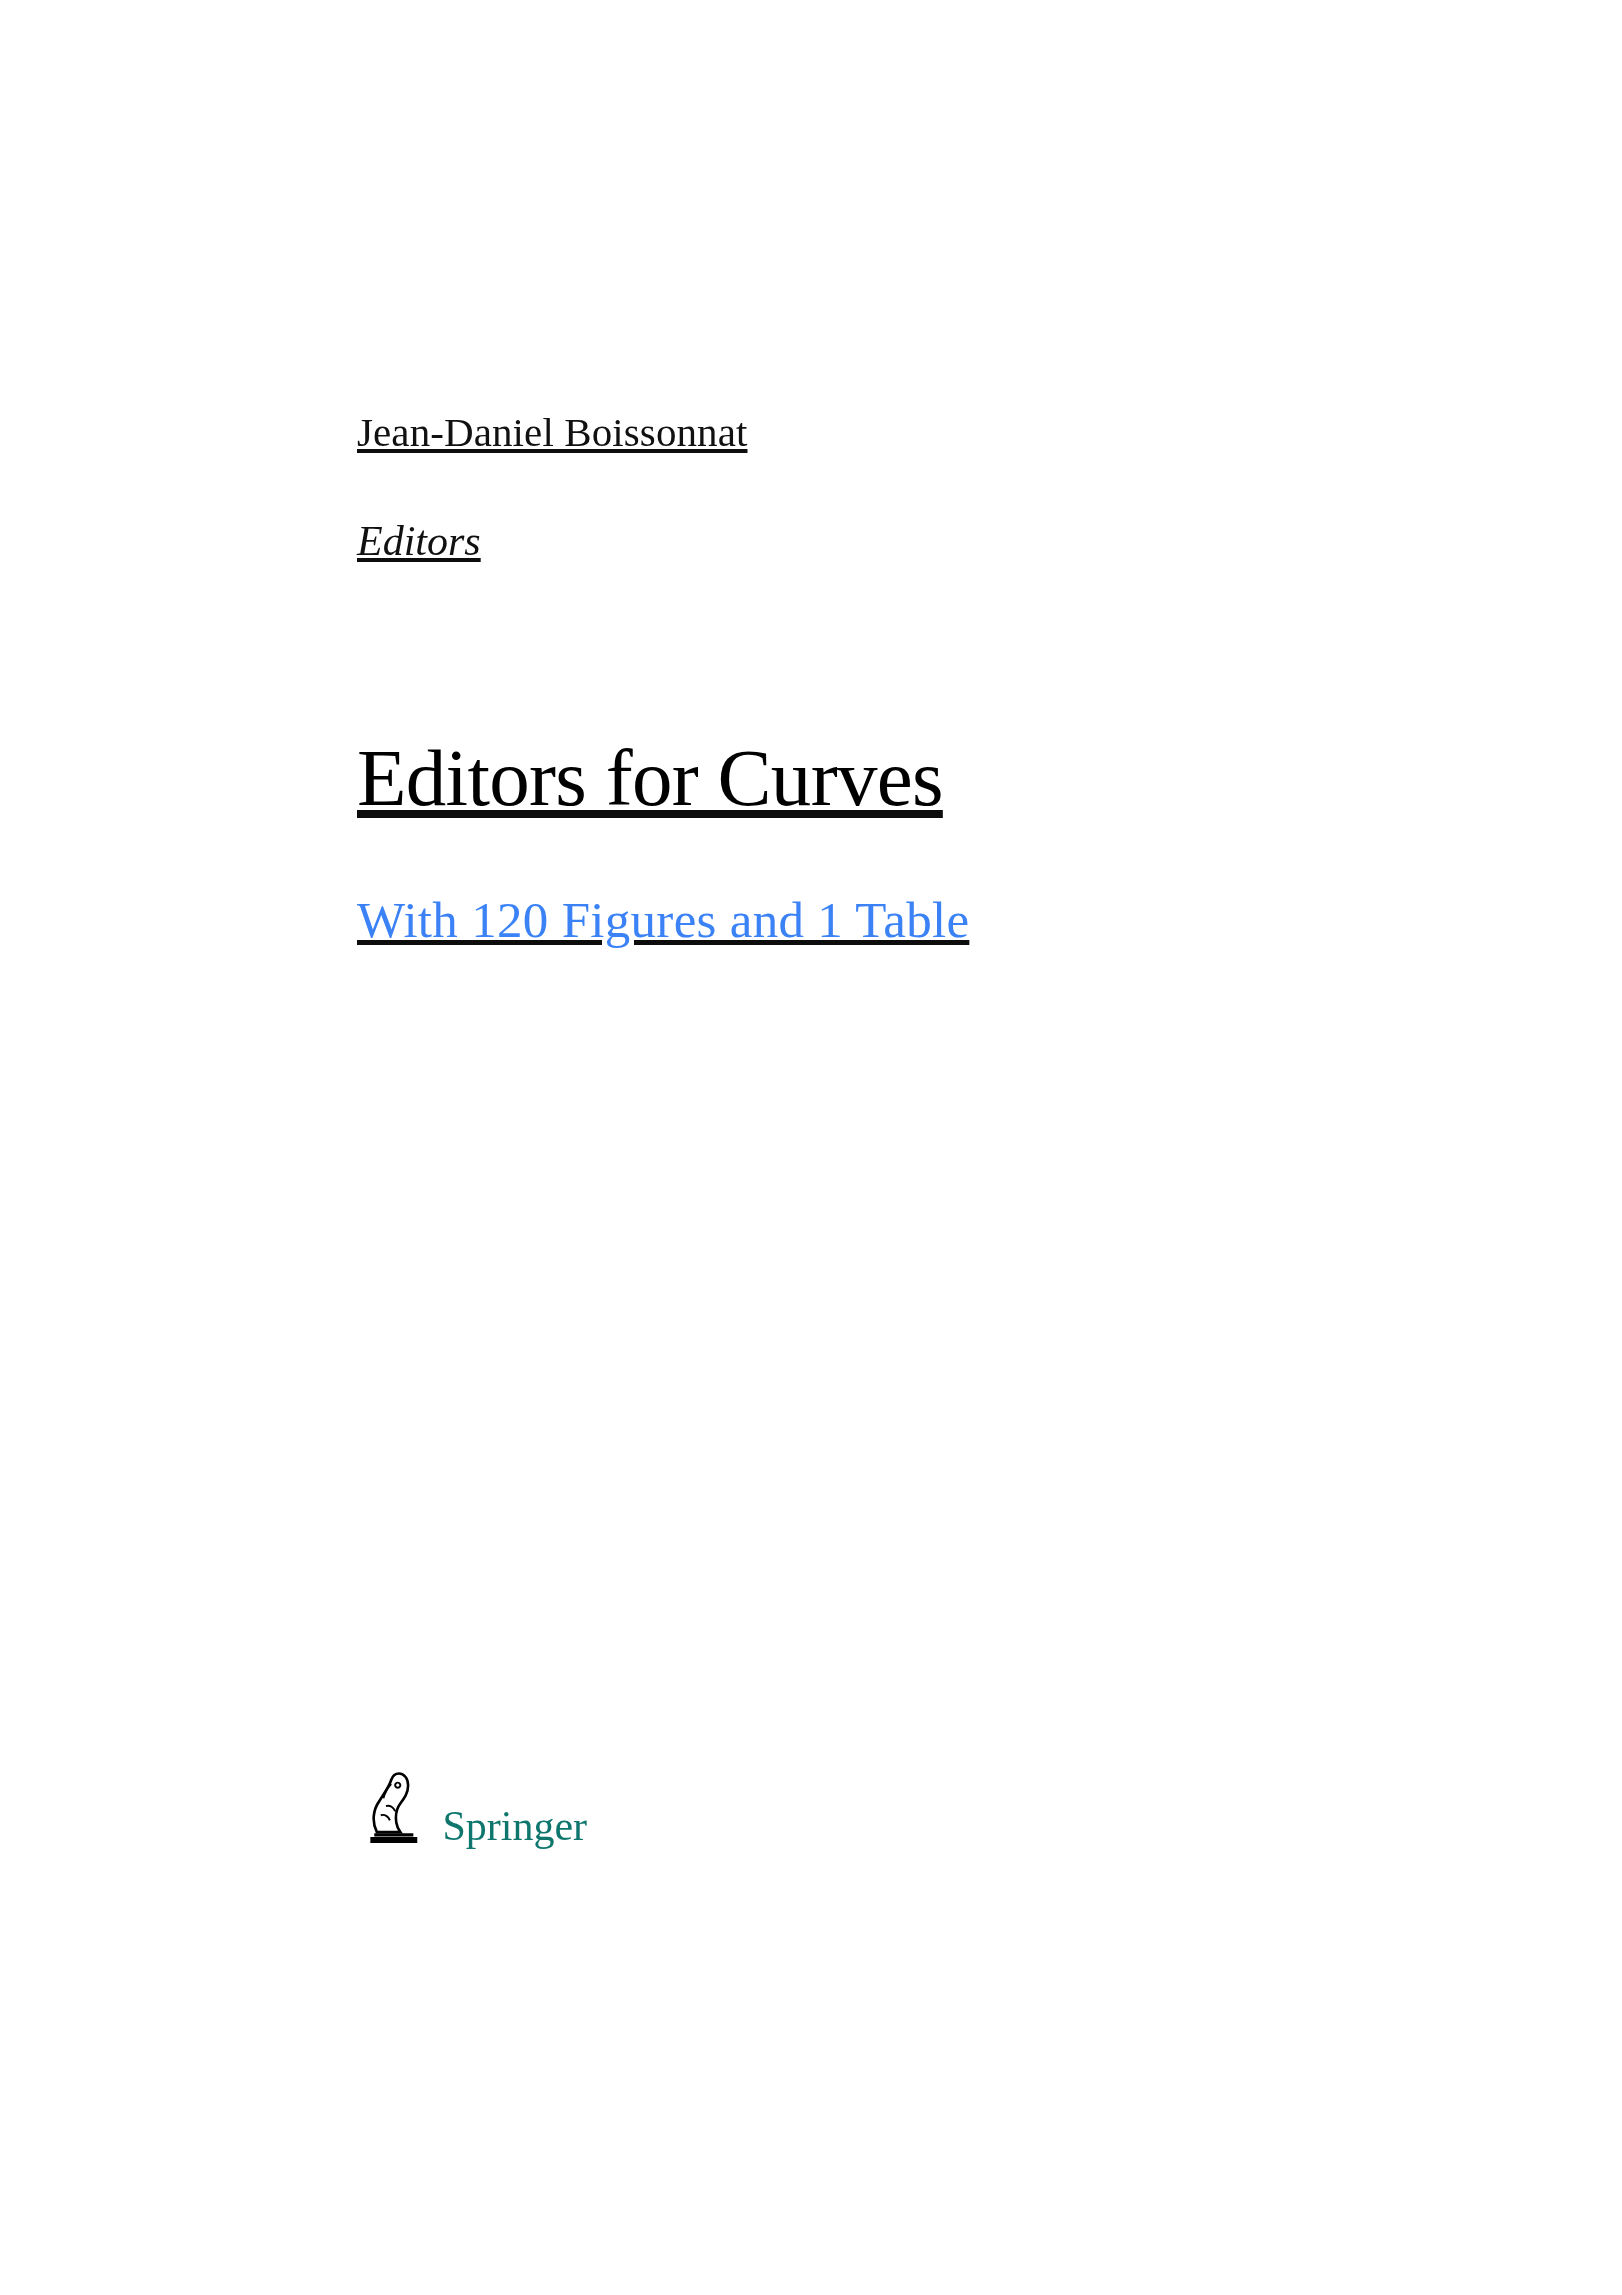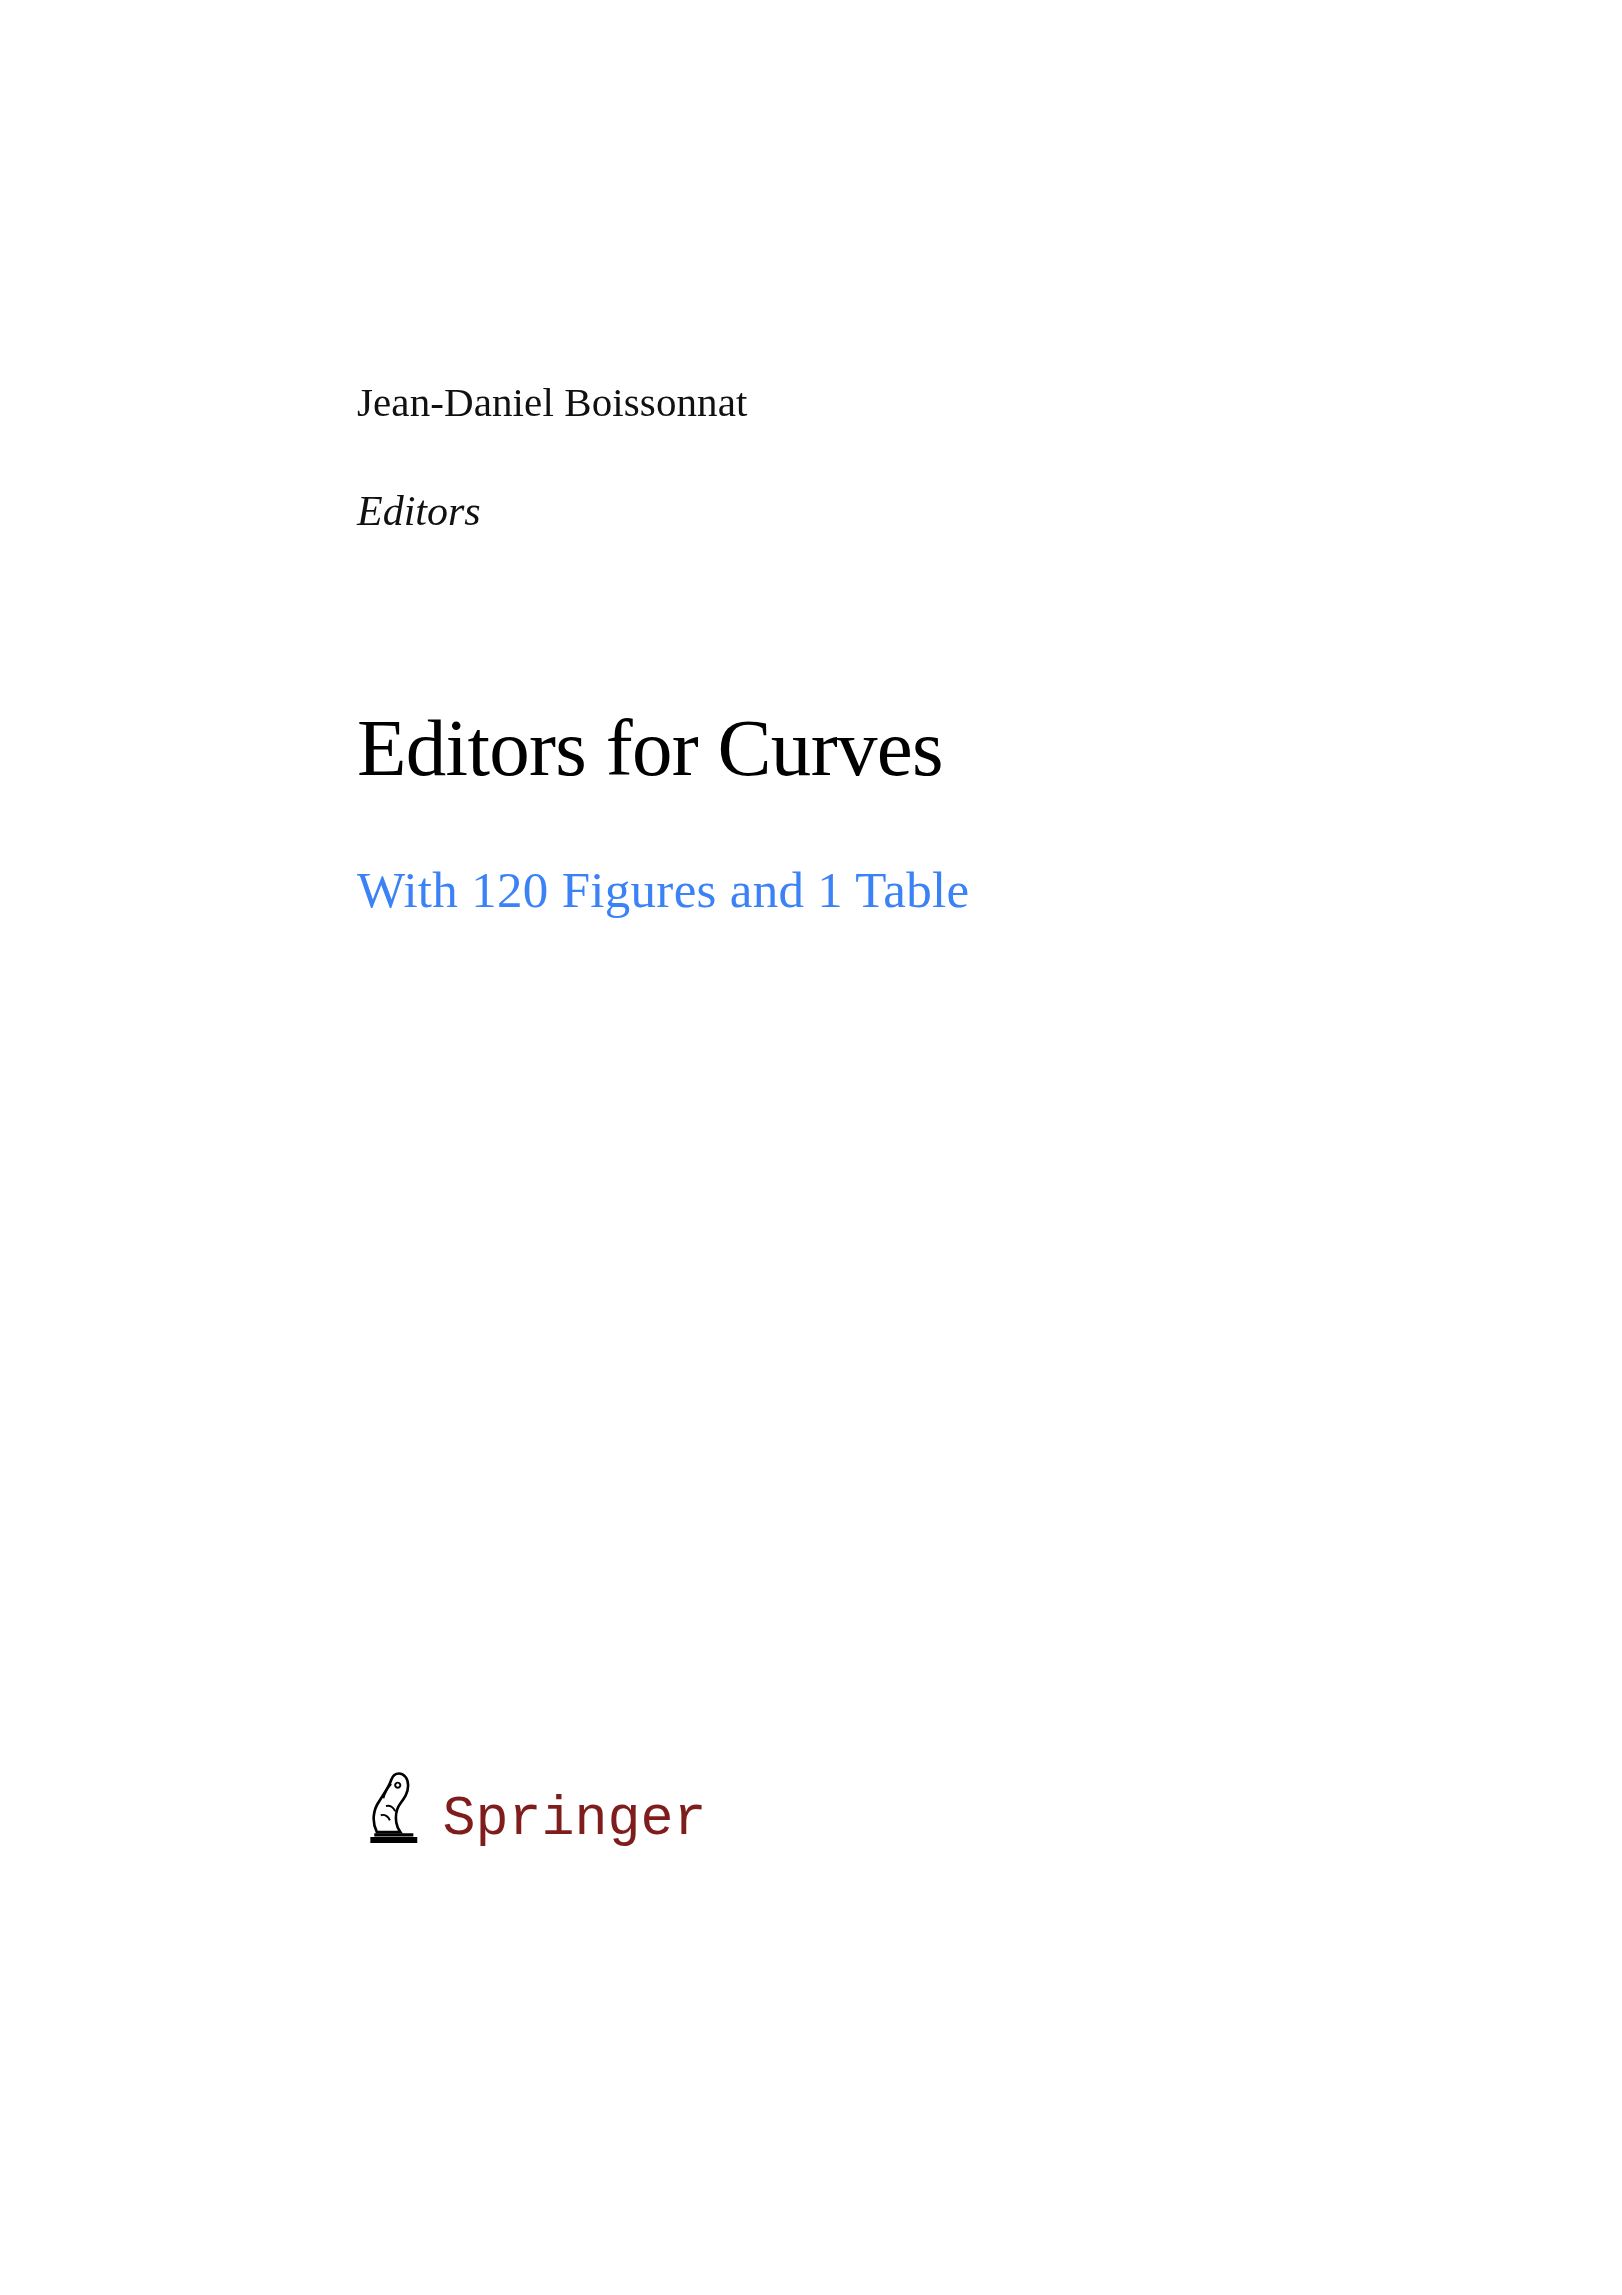--- a/index.html
+++ b/index.html
@@ -13,22 +13,23 @@
     height: 2295px;
     background: #ffffff;
     margin: 0 auto;
     overflow: hidden;
     font-family: "Liberation Serif", serif;
     color: #0d0d0d;
   }
   .content {
     position: absolute;
     left: 357px;
-    top: 376px;
+    top: 406px;
     width: 982px;
+    text-decoration: underline;
   }
 
   .editors-names {
     font-family: "Liberation Serif", serif;
     font-size: 41px;
     line-height: 1.28;
     letter-spacing: 0.1px;
     color: #111111;
   }
   .editors-names div {
@@ -70,24 +71,24 @@
     display: flex;
     align-items: flex-end;
   }
   .publisher-logo {
     width: 71px;
     height: 86px;
     position: relative;
     margin-right: 14.4px;
   }
   .publisher-name {
-    font-family: Liberation Mono, monospace;
-    font-size: 55px;
+    font-family: Liberation Serif, serif;
+    font-size: 42px;
     letter-spacing: 0px;
-    color: #7f1d1d;
+    color: #0f766e;
     line-height: 1;
     padding-bottom: 6.5px;
   }
 </style>
 </head>
 <body>
 
 <div class="page">
 
   <div class="content">

